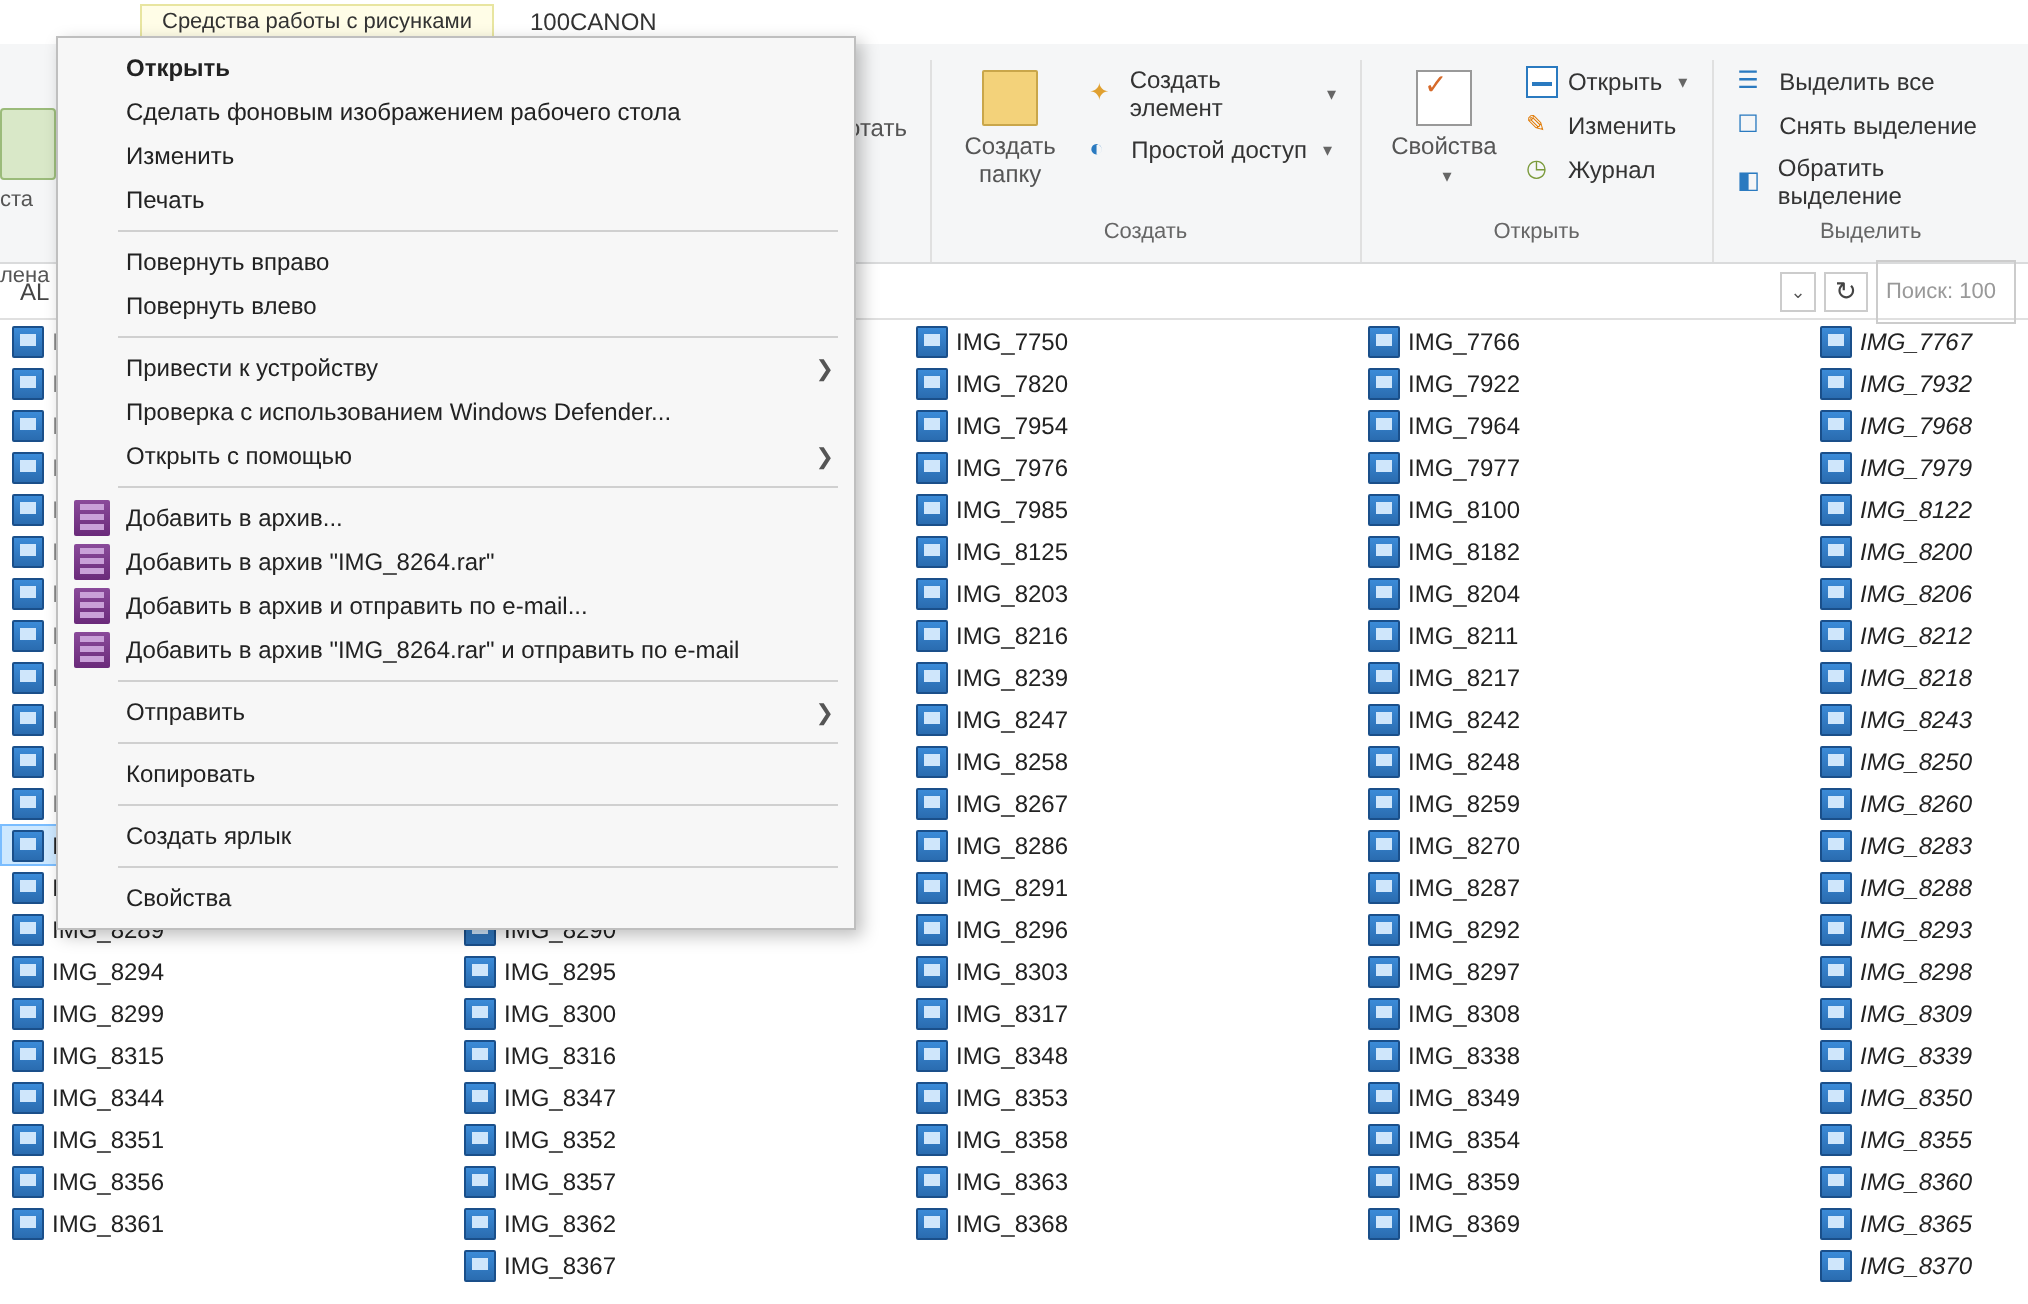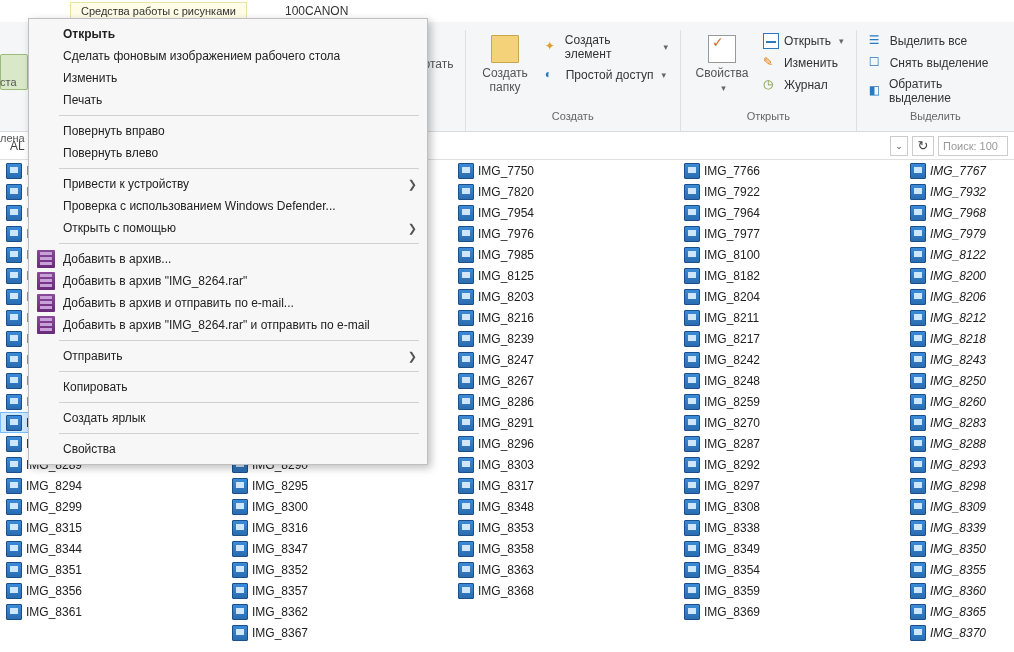--- a/index.html
+++ b/index.html
@@ -1,19 +1,19 @@
 <!DOCTYPE html>
 <html><head>
 <meta charset="utf-8">
 <style>
 * { box-sizing: border-box; margin: 0; padding: 0; font-family: "Segoe UI", Tahoma, sans-serif; font-size: 12px; }
 body { background: #fff; width: 1014px; height: 652px; overflow: hidden; position: relative; }
 
 
-.titlebar { height: 22px; display: flex; align-items: center; padding-left: 70px; gap: 20px; }
+.titlebar { height: 22px; display: flex; align-items: center; padding-left: 70px; }
 .title-tool-tab { background: #fffde7; border: 1px solid #e8e5a0; padding: 2px 10px; font-size: 11px; color: #333; }
 .title-folder { margin-left: 18px; font-size: 12px; color: #333; }
 
 
 .ribbon { background: #f5f6f7; border-bottom: 1px solid #dadbdc; height: 110px; display: flex; padding-top: 8px; }
 .ribbon-left-hidden { width: 430px; }
 .ribbon-buttons-row { display: flex; align-items: flex-start; height: 80px; }
 .ribbon-big-btn { display: flex; flex-direction: column; align-items: center; justify-content: center; width: 70px; height: 68px; color: #555; cursor: default; gap: 3px; }
 .ribbon-big-btn .ic { width: 28px; height: 28px; }
 .ribbon-small-group { display: flex; flex-direction: column; gap: 4px; padding-top: 2px; }
@@ -21,21 +21,21 @@
 .ribbon-small-btn .ic { width: 16px; height: 16px; }
 .ribbon-group { display: flex; flex-direction: column; align-items: center; border-right: 1px solid #e0e0e0; padding: 0 6px; }
 .ribbon-group-label { font-size: 11px; color: #666; text-align: center; padding-bottom: 4px; }
 .drop-arrow { font-size: 9px; color: #666; margin-left: 3px; }
 
 
 .addrbar { height: 28px; display: flex; align-items: center; border-bottom: 1px solid #e0e0e0; padding: 0 6px; gap: 4px; }
 .addr-left { flex: 1; color: #444; padding-left: 4px; }
 .addr-drop { width: 18px; height: 20px; border: 1px solid #ccc; display: flex; align-items: center; justify-content: center; font-size: 9px; color: #555; background: #fff; }
 .addr-refresh { width: 22px; height: 20px; border: 1px solid #ccc; display: flex; align-items: center; justify-content: center; background: #fff; }
-.search-box { width: 70px; height: 20px; border: 1px solid #ccc; padding: 1px 4px; color: #999; font-size: 11px; display: flex; align-items: center; }
+.search-box { width: 70px; height: 32px; border: 1px solid #ccc; padding: 1px 4px; color: #999; font-size: 11px; display: flex; align-items: center; }
 
 
 .filepane { position: relative; height: 490px; overflow: hidden; }
 .file-columns { display: flex; height: 100%; }
 .file-col { width: 226px; display: flex; flex-direction: column; }
 .file-col:last-child { width: 110px; font-style: italic; }
 .file-item { display: flex; align-items: center; gap: 4px; height: 21px; padding-left: 6px; color: #222; }
 .file-item.selected { background: #cde8ff; border: 1px solid #7abdff; padding-left: 5px; }
 .file-ic { width: 16px; height: 16px; background: linear-gradient(#3b8bd8,#2a6cb0); border: 1px solid #1a4f8a; border-radius: 1px; position: relative; }
 .file-ic::after { content: ""; position: absolute; left: 3px; top: 3px; width: 8px; height: 6px; background: #cfe6fb; }
@@ -352,20 +352,24 @@
         <div class="file-item">
           <span class="file-ic"></span>
           <span>IMG_8239</span>
         </div>
         <div class="file-item">
           <span class="file-ic"></span>
           <span>IMG_8247</span>
         </div>
         <div class="file-item">
           <span class="file-ic"></span>
+          <span>IMG_8258</span>
+        </div>
+        <div class="file-item">
+          <span class="file-ic"></span>
           <span>IMG_8267</span>
         </div>
         <div class="file-item">
           <span class="file-ic"></span>
           <span>IMG_8286</span>
         </div>
         <div class="file-item">
           <span class="file-ic"></span>
           <span>IMG_8291</span>
         </div>
@@ -583,21 +587,21 @@
         </div>
         <div class="file-item">
           <span class="file-ic"></span>
           <span>IMG_8370</span>
         </div>
       </div>
   </div>
 </div>
 
 <div class="clip-frag"></div>
-<div style="position:absolute; left:0; top:76px; font-size:11px; color:#555;">ста</div>
+<div style="position:absolute; left:0; top:94px; font-size:11px; color:#555;">ста</div>
 <div style="position:absolute; left:0; top:132px; font-size:11px; color:#555;">лена</div>
 
 <div class="ctxmenu">
   <div class="ctx-item bold">
       <span>Открыть</span>
     </div>
   <div class="ctx-item">
       <span>Сделать фоновым изображением рабочего стола</span>
     </div>
   <div class="ctx-item">

